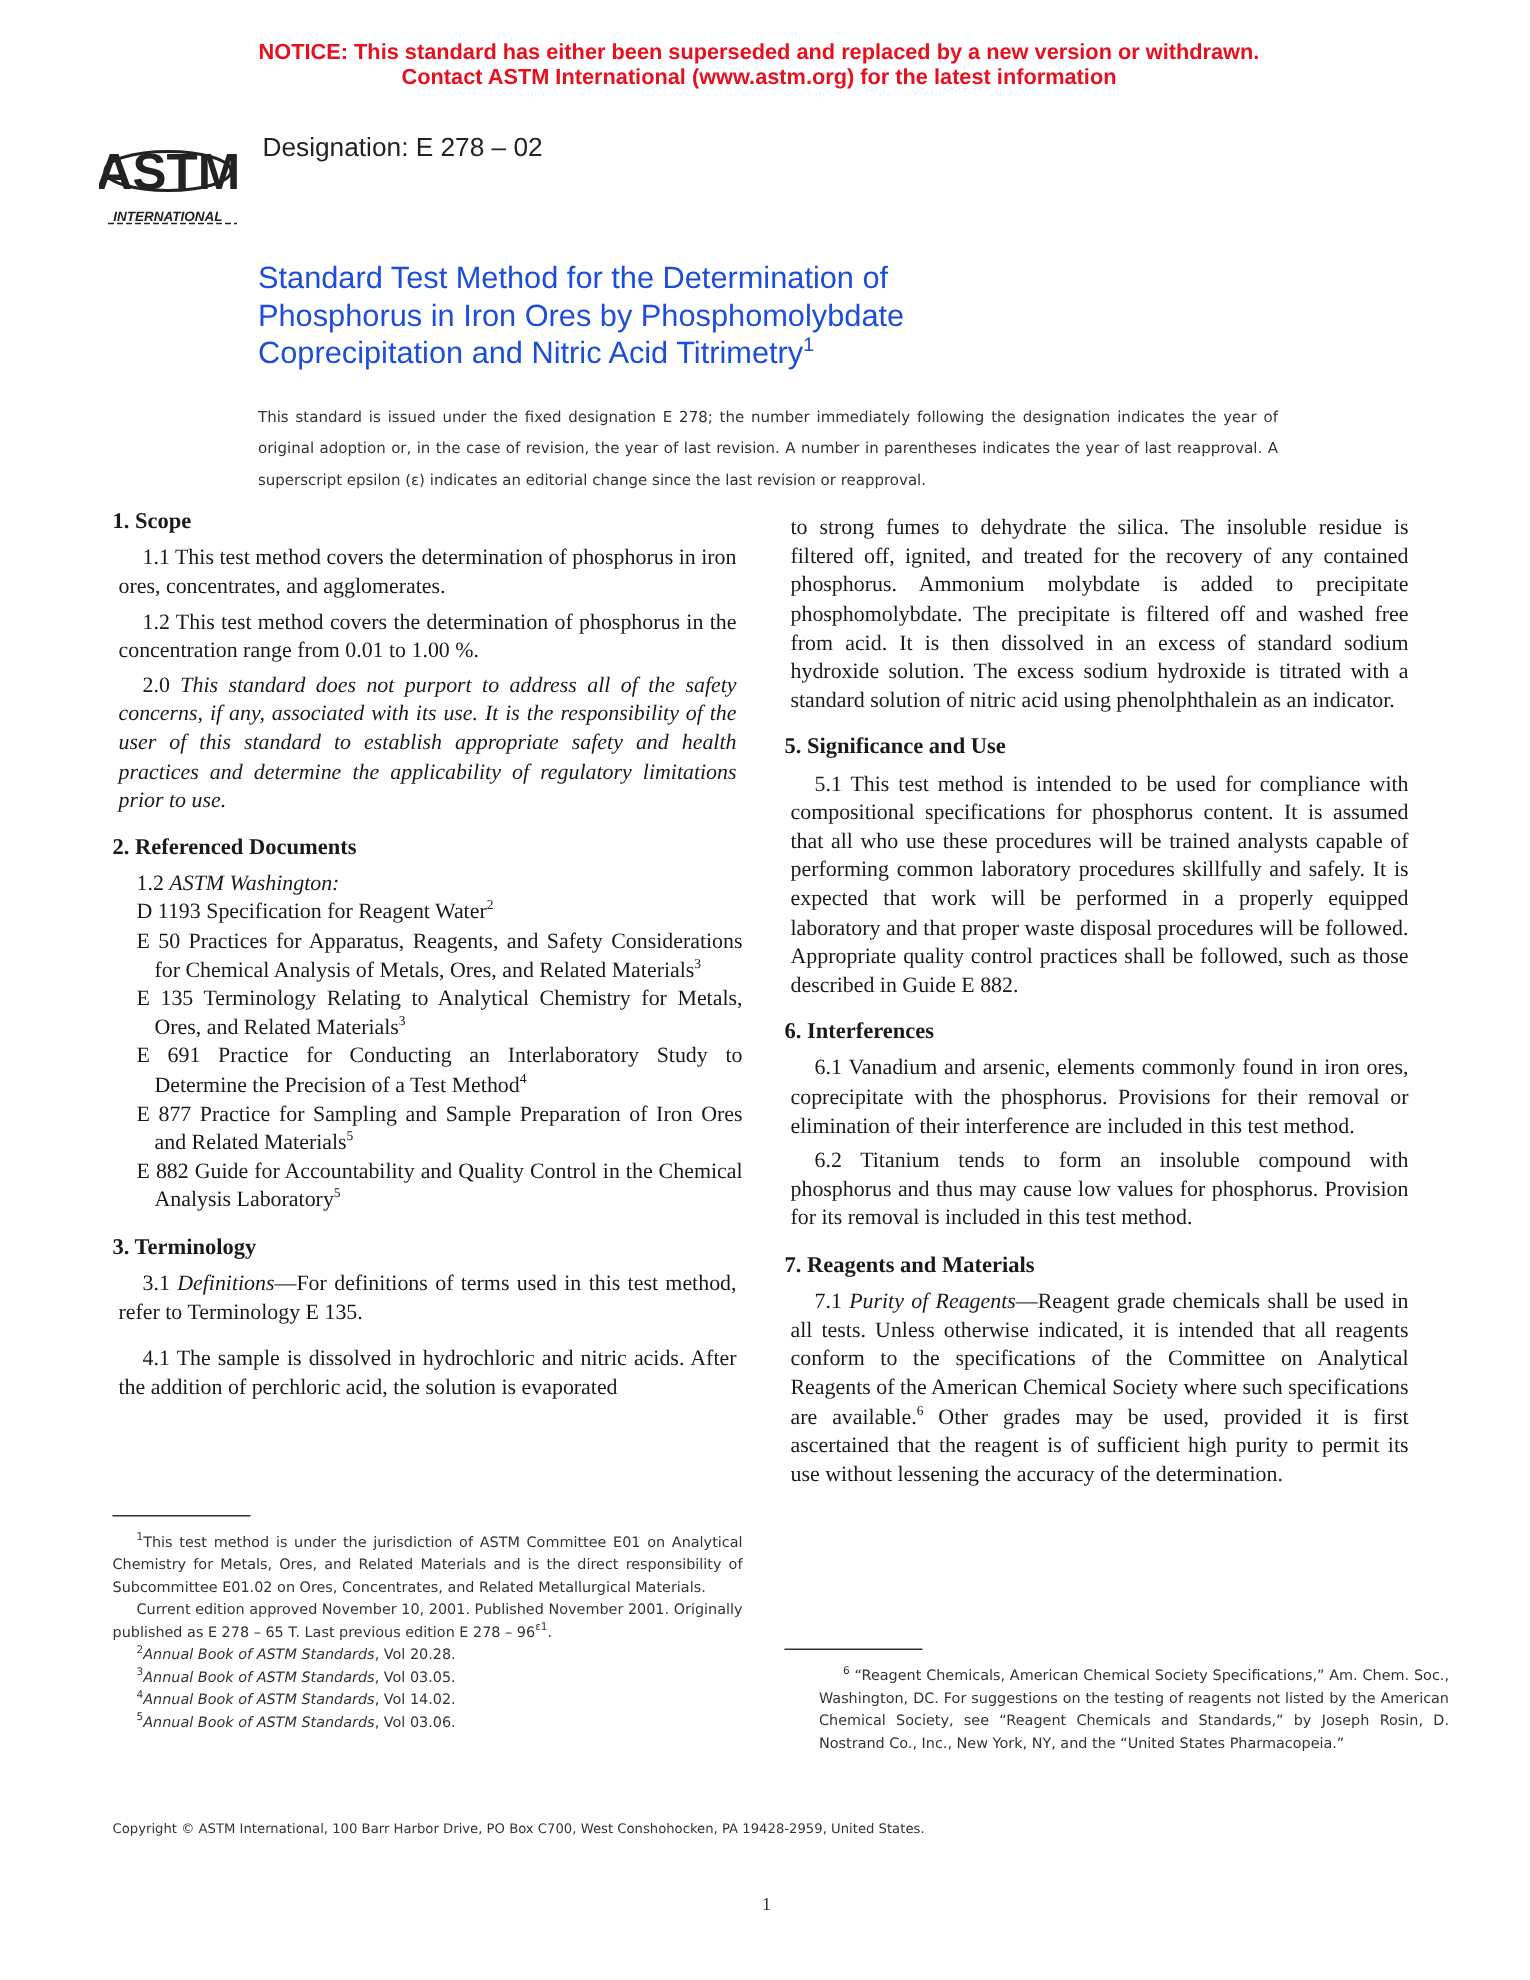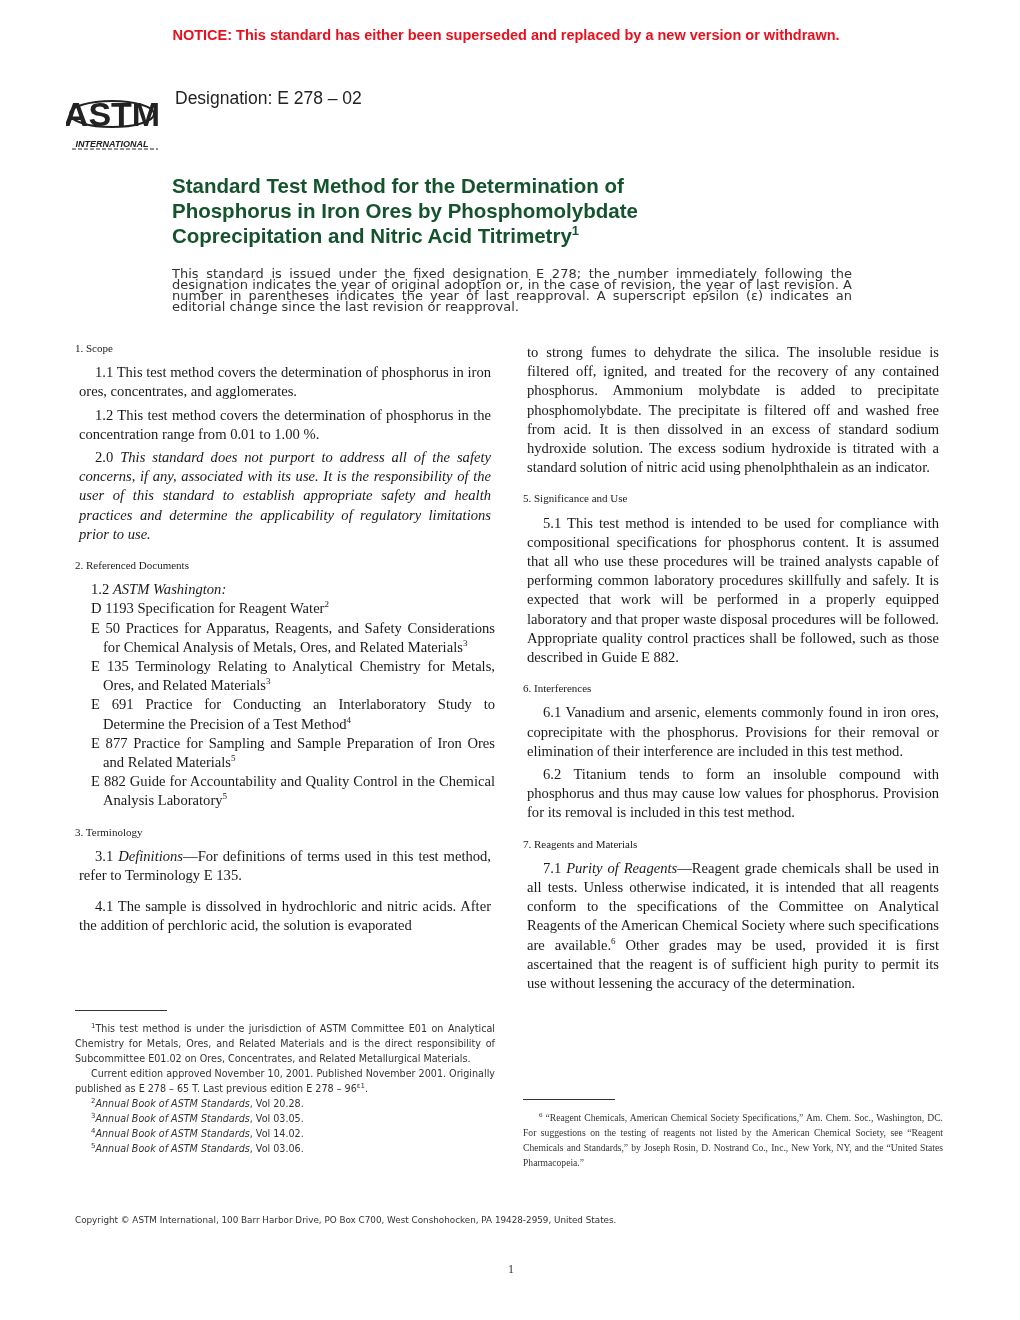--- a/index.html
+++ b/index.html
@@ -6,32 +6,32 @@
   body { width: 1020px; height: 1320px; position: relative; overflow: hidden; color: #111; }
 
   .notice { position: absolute; top: 27px; left: 0; width: 1012px; text-align: center; color: #e8101e;
             font-family: "Liberation Sans", sans-serif; font-weight: bold; font-size: 14.5px; line-height: 17px; }
 
   .logo { position: absolute; left: 66px; top: 78px; width: 96px; height: 72px; }
   .designation { position: absolute; left: 175px; top: 88px; font-family: "Liberation Sans", sans-serif;
                  font-size: 17.5px; color: #222; }
 
   .title { position: absolute; left: 172px; top: 173px; width: 700px; font-family: "Liberation Sans", sans-serif;
-           font-weight: bold; font-size: 20.5px; line-height: 25px; color: #14532d; }
+           font-weight: normal; font-size: 20.5px; line-height: 25px; color: #1d4ed8; }
   .title sup { font-size: 13px; }
 
   .issued { position: absolute; left: 172px; top: 268px; width: 680px; font-family: "DejaVu Sans", sans-serif;
-            font-size: 13px; line-height: 11px; color: #333; text-align: justify; }
+            font-size: 10px; line-height: 21px; color: #333; text-align: justify; }
 
   .col { position: absolute; width: 420px; font-family: "Liberation Serif", serif; font-size: 14.6px;
          line-height: 19.2px; color: #1a1a1a; }
   .col.left { left: 75px; top: 339px; }
   .col.right { left: 523px; top: 339px; }
 
-  .h { font-weight: normal; font-size: 11px; margin: 0 0 5px 0; }
+  .h { font-weight: bold; font-size: 15px; margin: 0 0 5px 0; }
   .sec { margin-bottom: 12px; }
   .p { text-align: justify; text-indent: 16px; margin: 4px; }
   .p.noindent { text-indent: 0; }
   .refs .ref { padding-left: 28px; text-indent: -12px; text-align: justify; margin: 0 0 0 0; }
   .refs .sub { padding-left: 16px; margin: 0; }
   sup { font-size: 9px; line-height: 0; }
   .it { font-style: italic; }
 
   .fn-rule { position: absolute; width: 92px; height: 1px; background: #333; }
   .fn { position: absolute; width: 420px; font-family: "DejaVu Sans", sans-serif; font-size: 9.6px;
@@ -42,20 +42,21 @@
   .copyright { position: absolute; left: 75px; top: 1215px; font-family: "DejaVu Sans", sans-serif;
                font-size: 8.8px; color: #333; }
   .pageno { position: absolute; left: 508px; top: 1262px; font-family: "Liberation Serif", serif;
             font-size: 12px; color: #333; }
 </style>
 </head>
 <body>
 
 <div class="notice">
   <div>NOTICE: This standard has either been superseded and replaced by a new version or withdrawn.</div>
+  <div>Contact ASTM International (www.astm.org) for the latest information</div>
 </div>
 
 <svg class="logo" viewBox="0 0 96 72">
   <ellipse cx="46" cy="36" rx="42" ry="13" fill="none" stroke="#222" stroke-width="2"></ellipse>
   <text x="46" y="48" text-anchor="middle" font-family="Liberation Sans, sans-serif" font-weight="bold" font-size="34" fill="#222">ASTM</text>
   <text x="46" y="69" text-anchor="middle" font-family="Liberation Sans, sans-serif" font-weight="bold" font-style="italic" font-size="9" fill="#222">INTERNATIONAL</text>
   <line x1="6" y1="71" x2="92" y2="71" stroke="#222" stroke-width="1" stroke-dasharray="4 2"></line>
 </svg>
 
 <div class="designation">Designation: E 278 – 02</div>
@@ -123,18 +124,18 @@
     <p class="p">6.2  Titanium tends to form an insoluble compound with phosphorus and thus may cause low values for phosphorus. Provision for its removal is included in this test method.</p>
   </div>
 
   <div class="sec">
     <div class="h">7.  Reagents and Materials</div>
     <p class="p"><span>7.1 </span><span class="it">Purity of Reagents</span><span>—Reagent grade chemicals shall be used in all tests. Unless otherwise indicated, it is intended that all reagents conform to the specifications of the Committee on Analytical Reagents of the American Chemical Society where such specifications are available.</span><sup>6</sup><span> Other grades may be used, provided it is first ascertained that the reagent is of sufficient high purity to permit its use without lessening the accuracy of the determination.</span></p>
   </div>
 </div>
 
 <div class="fn-rule" style="left:523px; top:1099px;"></div>
-<div class="fn" style="left:523px; top:1110px;font-family:Liberation Serif, serif;">
+<div class="fn" style="left:546px; top:1110px;">
   <p><sup>6</sup> <span>“Reagent Chemicals, American Chemical Society Specifications,” Am. Chem. Soc., Washington, DC. For suggestions on the testing of reagents not listed by the American Chemical Society, see “Reagent Chemicals and Standards,” by Joseph Rosin, D. Nostrand Co., Inc., New York, NY, and the “United States Pharmacopeia.”</span></p>
 </div>
 
 <div class="copyright">Copyright © ASTM International, 100 Barr Harbor Drive, PO Box C700, West Conshohocken, PA 19428-2959, United States.</div>
 <div class="pageno">1</div>
 
 </body></html>

